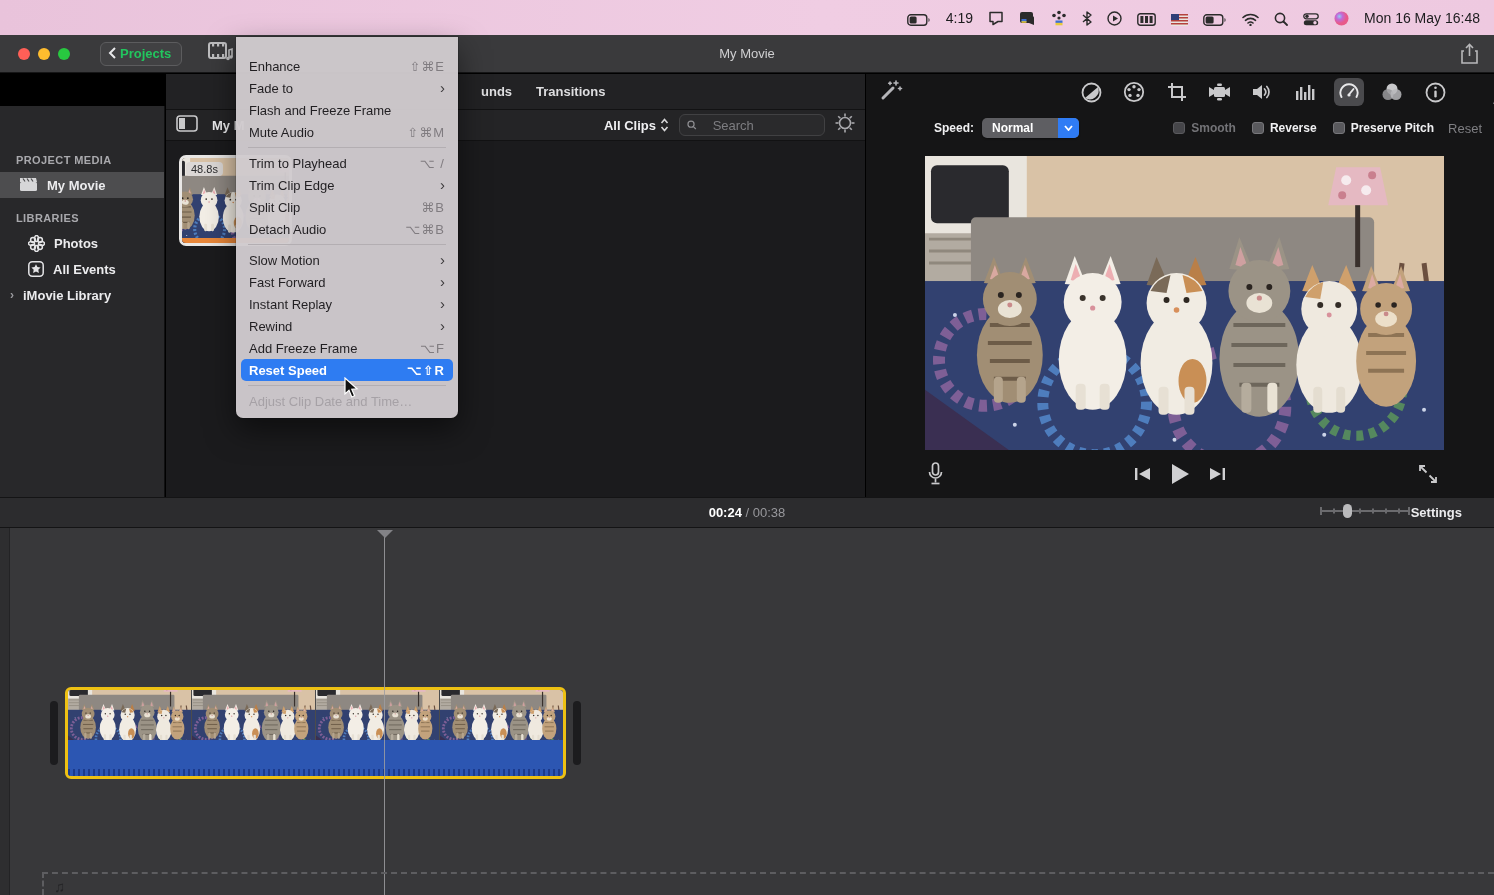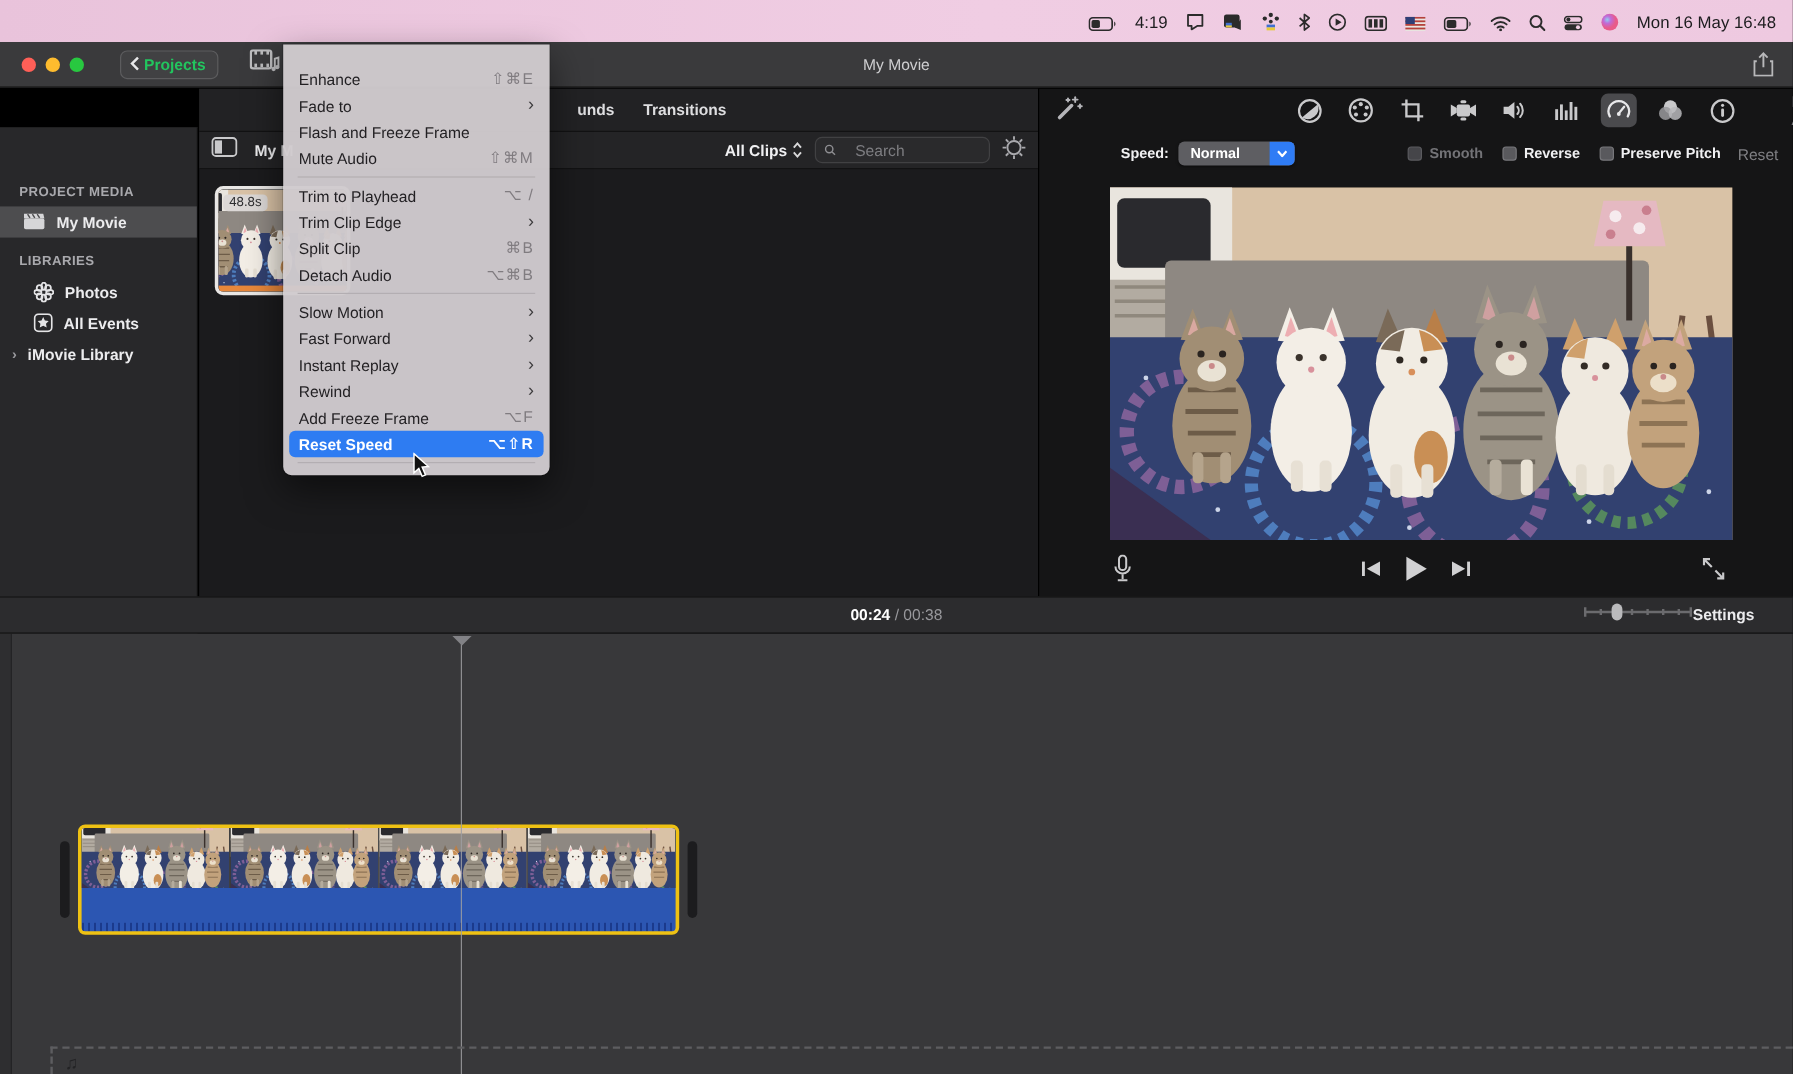--- a/index.html
+++ b/index.html
@@ -771,19 +771,23 @@
     </div>
   <div class="mi">
       <span>Add Freeze Frame</span>
       <span class="mi-s">⌥F</span>
     </div>
   <div class="mi highlighted">
       <span>Reset Speed</span>
       <span class="mi-s">⌥⇧R</span>
     </div>
   <div class="msep"></div>
+  <div class="mi disabled">
+      <span>Adjust Clip Date and Time…</span>
+      <span class="mi-s"></span>
+    </div>
 </div>
 
 <span id="cursor">
   <svg width="15" height="22" viewBox="0 0 15 22">
       <path d="M1 1 L1 17 L5 13.3 L7.8 20 L10.6 18.8 L7.8 12.2 L13 11.8 Z" fill="#111" stroke="#fff" stroke-width="1.2"></path>
     </svg>
 </span>
 
 </body></html>

